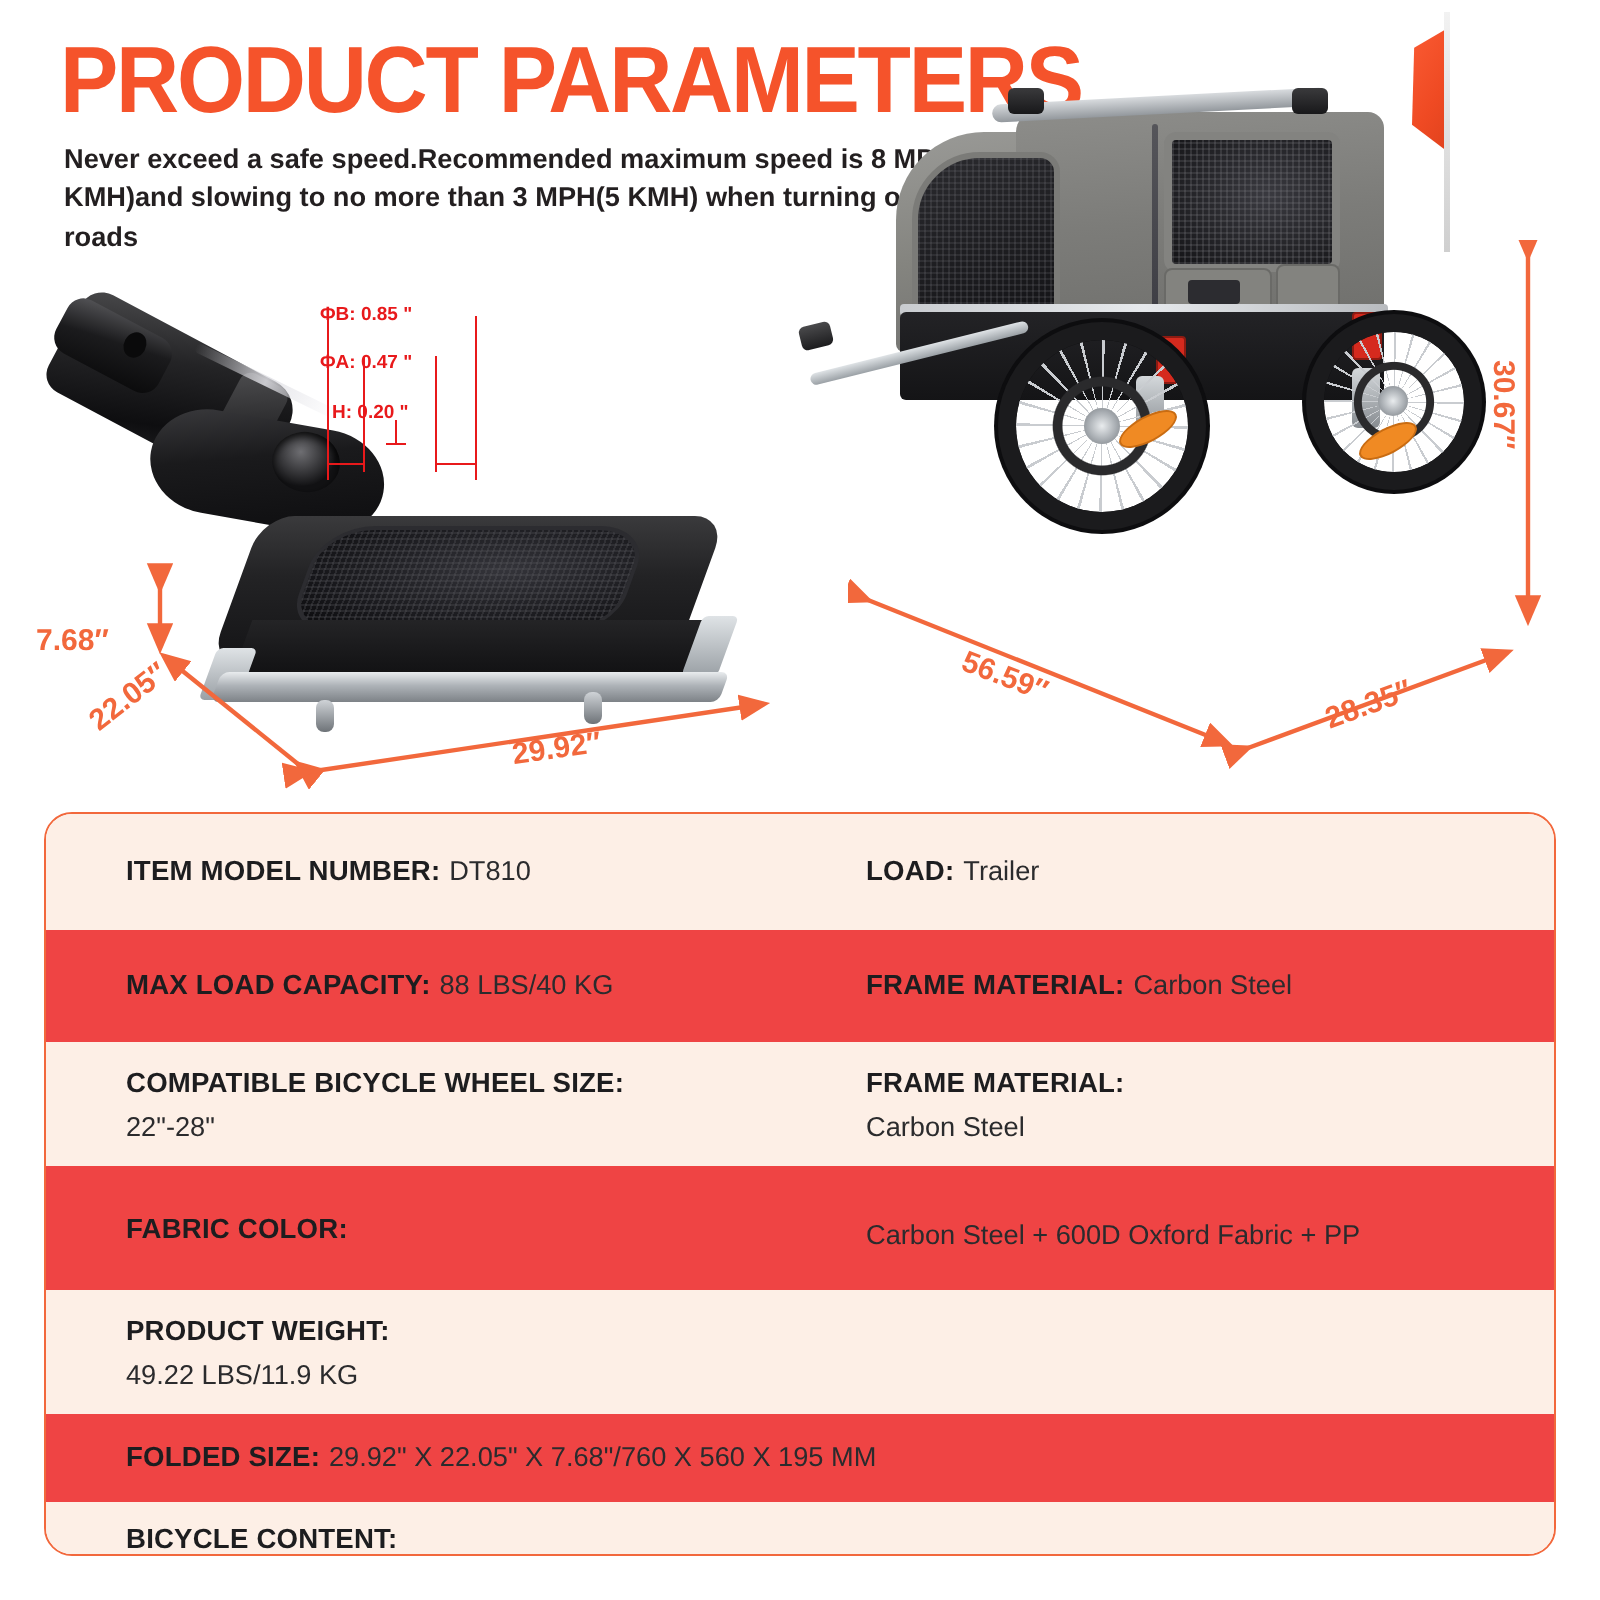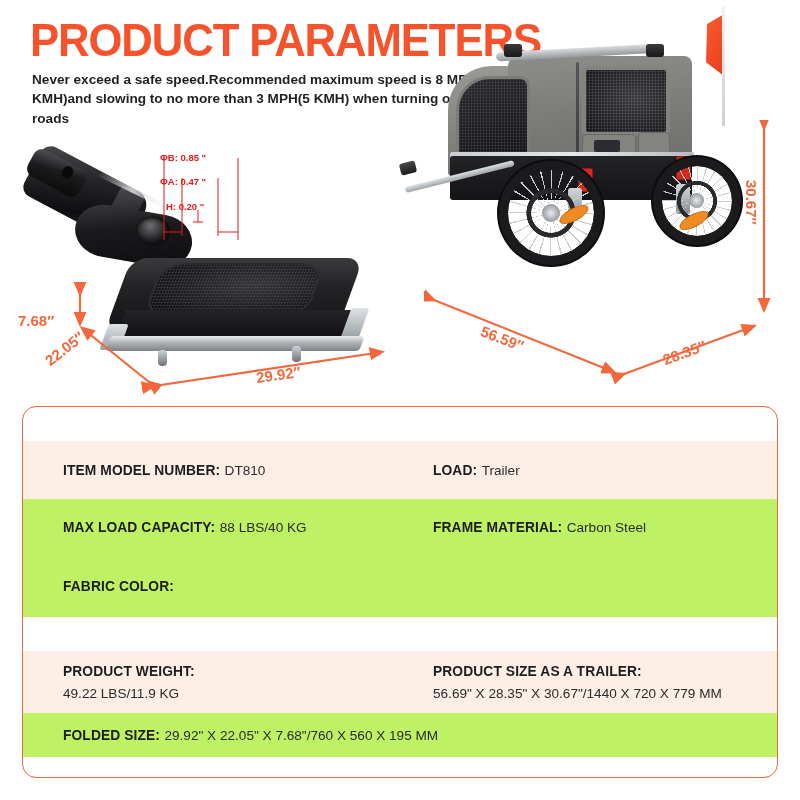--- a/index.html
+++ b/index.html
@@ -254,22 +254,22 @@
     position:absolute;left:22px;top:406px;width:756px;height:372px;
     border:1.6px solid #f2683c;border-radius:14px;
     overflow:hidden;background:#ffffff;
     box-sizing:border-box;
   }
   .row{
     display:flex;box-sizing:border-box;
     padding:0 0 0 40px;
     align-items:center;
   }
-  .row.tint{background:#fdefe6;margin-top:34px;}
-  .row.plain{background:#bef264;}
+  .row.tint{background:#fdefe6;}
+  .row.plain{background:#ef4444;}
   .cell{box-sizing:border-box;padding-right:10px;}
   .cell.c1{width:370px;}
   .cell.c2{flex:1;}
   .lbl{font-weight:bold;font-size:13.8px;color:#1d1d1f;letter-spacing:.1px;}
   .val{font-weight:normal;font-size:13.6px;color:#2b2b2d;}
   .stacked .lbl{display:block;}
   .stacked .val{display:block;margin-top:7px;}
   .inline .lbl,.inline .val{display:inline;}
   .r1{height:58px;}
   .r2{height:56px;}
@@ -402,38 +402,45 @@
       <div class="cell c1 inline">
         <span class="lbl">MAX LOAD CAPACITY:</span>
         <span class="val">88 LBS/40 KG</span>
       </div>
       <div class="cell c2 inline">
         <span class="lbl">FRAME MATERIAL:</span>
         <span class="val">Carbon Steel</span>
       </div>
     </div>
 
+    <div class="row tint r3">
+      <div class="cell c1 stacked">
+        <span class="lbl">COMPATIBLE BICYCLE WHEEL SIZE:</span>
+        <span class="val">22"-28"</span>
+      </div>
+      <div class="cell c2 stacked">
+        <span class="lbl">FRAME MATERIAL:</span>
+        <span class="val">Carbon Steel</span>
+      </div>
+    </div>
 
     <div class="row plain r4">
       <div class="cell c1 stacked">
         <span class="lbl">FABRIC COLOR:</span>
       </div>
       <div class="cell c2 stacked">
+        <span class="val">Carbon Steel + 600D Oxford Fabric + PP</span>
       </div>
     </div>
 
     <div class="row tint r5">
       <div class="cell c1 stacked">
         <span class="lbl">PRODUCT WEIGHT:</span>
         <span class="val">49.22 LBS/11.9 KG</span>
       </div>
-      <div class="cell c2 stacked">
-        <span class="lbl">PRODUCT SIZE AS A TRAILER:</span>
-        <span class="val">56.69" X 28.35" X 30.67"/1440 X 720 X 779 MM</span>
-      </div>
     </div>
 
     <div class="row plain r6">
       <div class="cell inline" style="width:100%;">
         <span class="lbl">FOLDED SIZE:</span>
         <span class="val">29.92" X 22.05" X 7.68"/760 X 560 X 195 MM</span>
       </div>
     </div>
 
     <div class="row tint r7">

